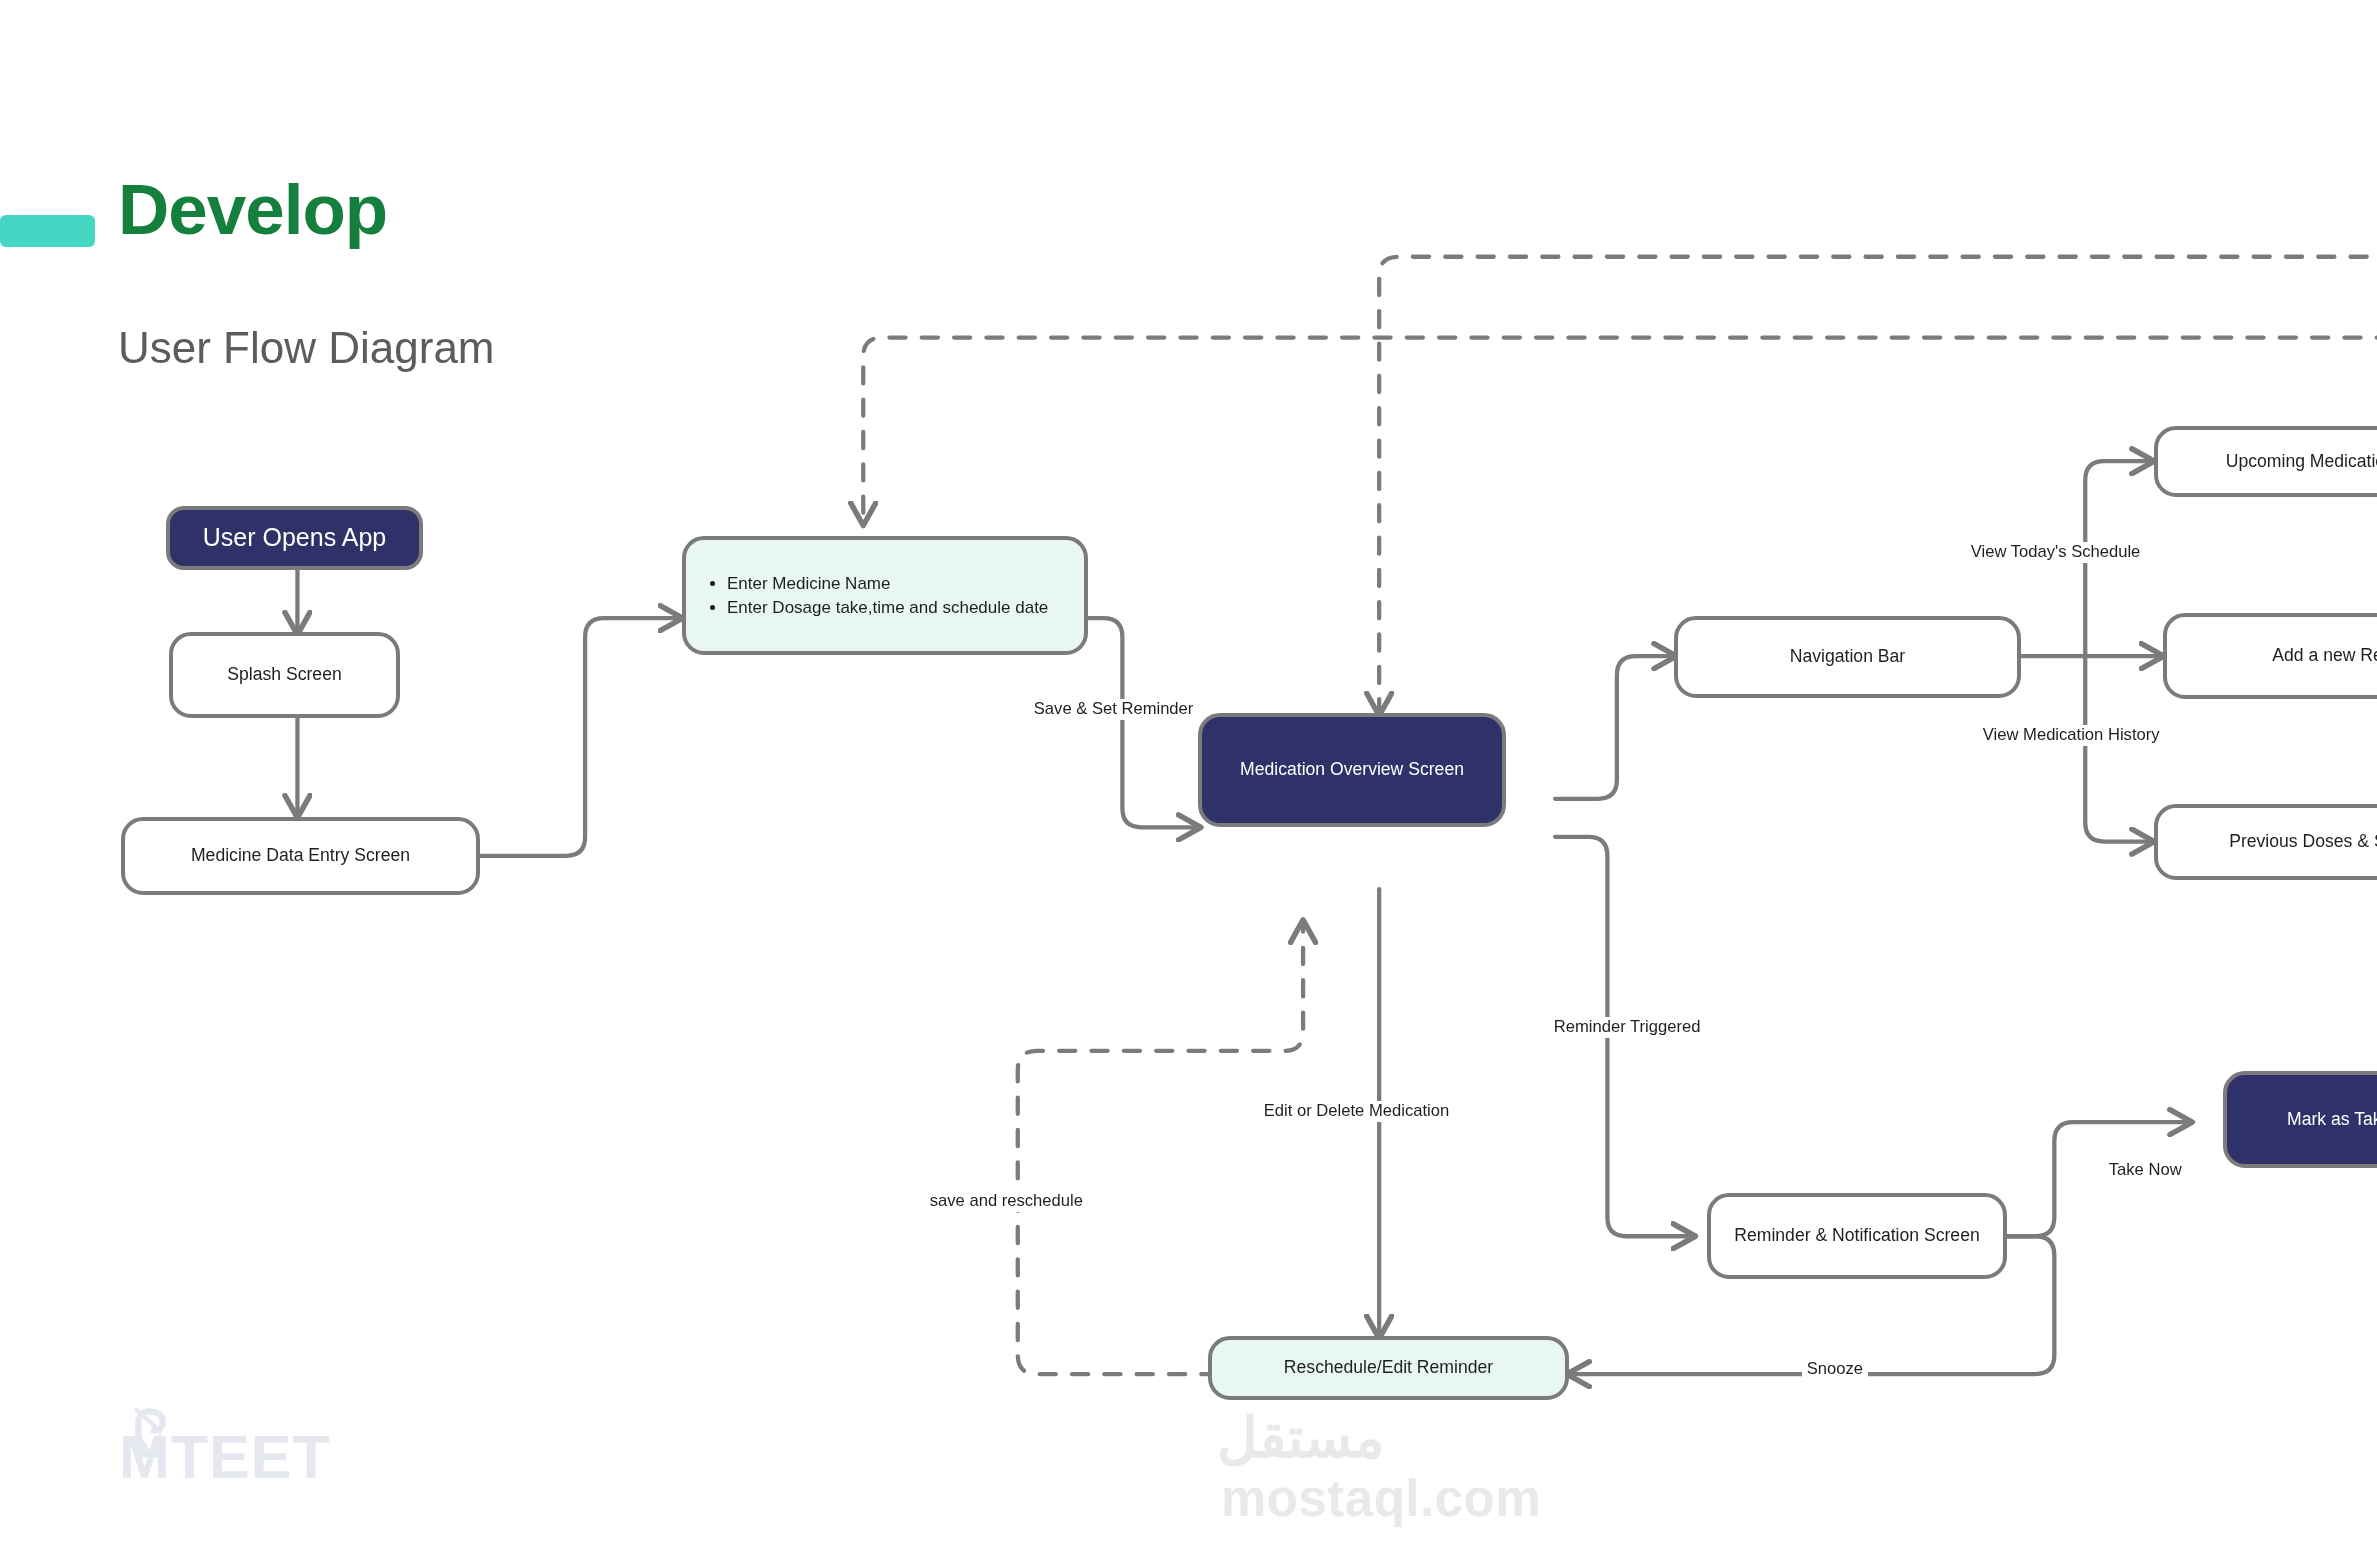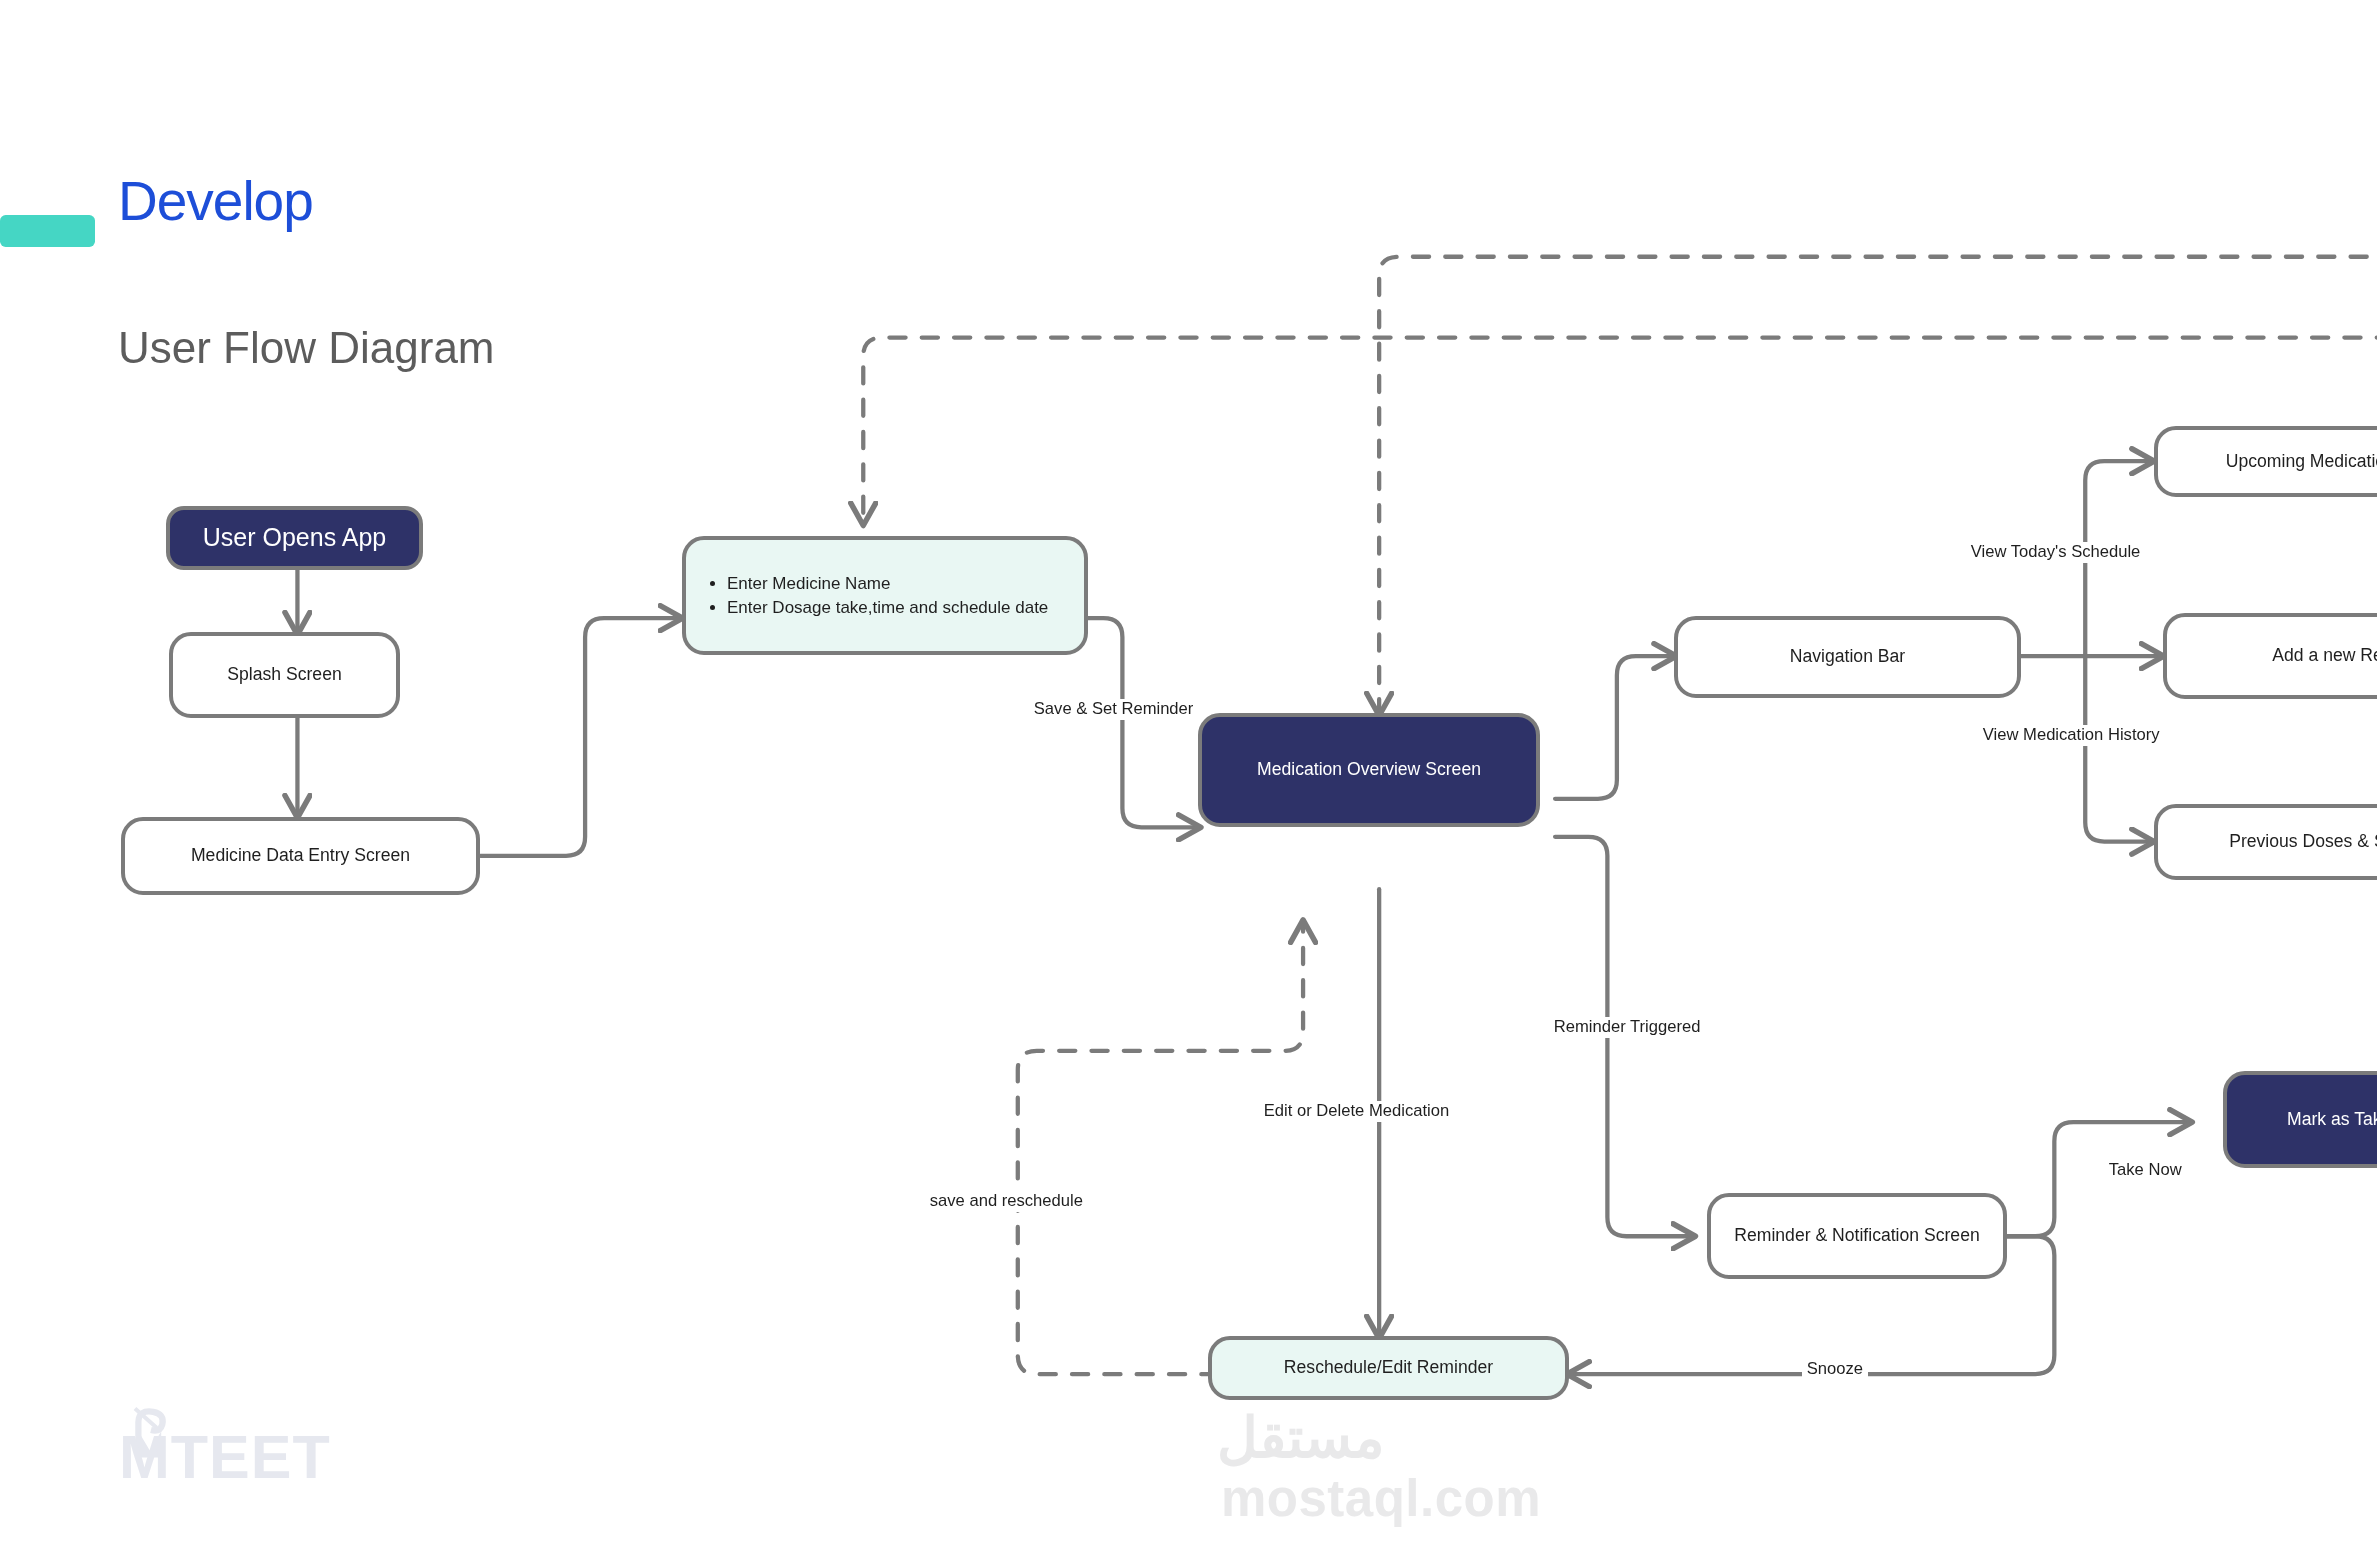--- a/index.html
+++ b/index.html
@@ -31,23 +31,23 @@
     top: 215px;
     width: 95px;
     height: 32px;
     background: #45d6c4;
     border-radius: 5.7px;
   }
   #page-title {
     position: absolute;
     left: 118px;
     top: 174px;
-    font-size: 55px;
-    font-weight: normal;
-    color: #1d4ed8;
+    font-size: 71px;
+    font-weight: bold;
+    color: #15803d;
     letter-spacing: -1px;
     line-height: 1;
     white-space: nowrap;
   }
   #page-subtitle {
     position: absolute;
     left: 118px;
     top: 326px;
     font-size: 44px;
     font-weight: normal;
@@ -240,21 +240,21 @@
       <span>Medicine Data Entry Screen</span>
     </div>
 
     <div class="node mint bullets" style="left:682px; top:536px; width:406px; height:119px;">
       <ul class="bullet-list">
         <li>Enter Medicine Name</li>
         <li>Enter Dosage take,time and schedule date</li>
       </ul>
     </div>
 
-    <div class="node filled" style="left:1198px; top:713px; width:342px; height:114px;">
+    <div class="node filled" style="left:1198px; top:713px; width:308px; height:114px;">
       <span>Medication Overview Screen</span>
     </div>
 
     <div class="node" style="left:1674px; top:616px; width:347px; height:82px;">
       <span>Navigation Bar</span>
     </div>
 
     <div class="node" style="left:2154px; top:426px; width:345px; height:71px;">
       <span>Upcoming Medication List</span>
     </div>

